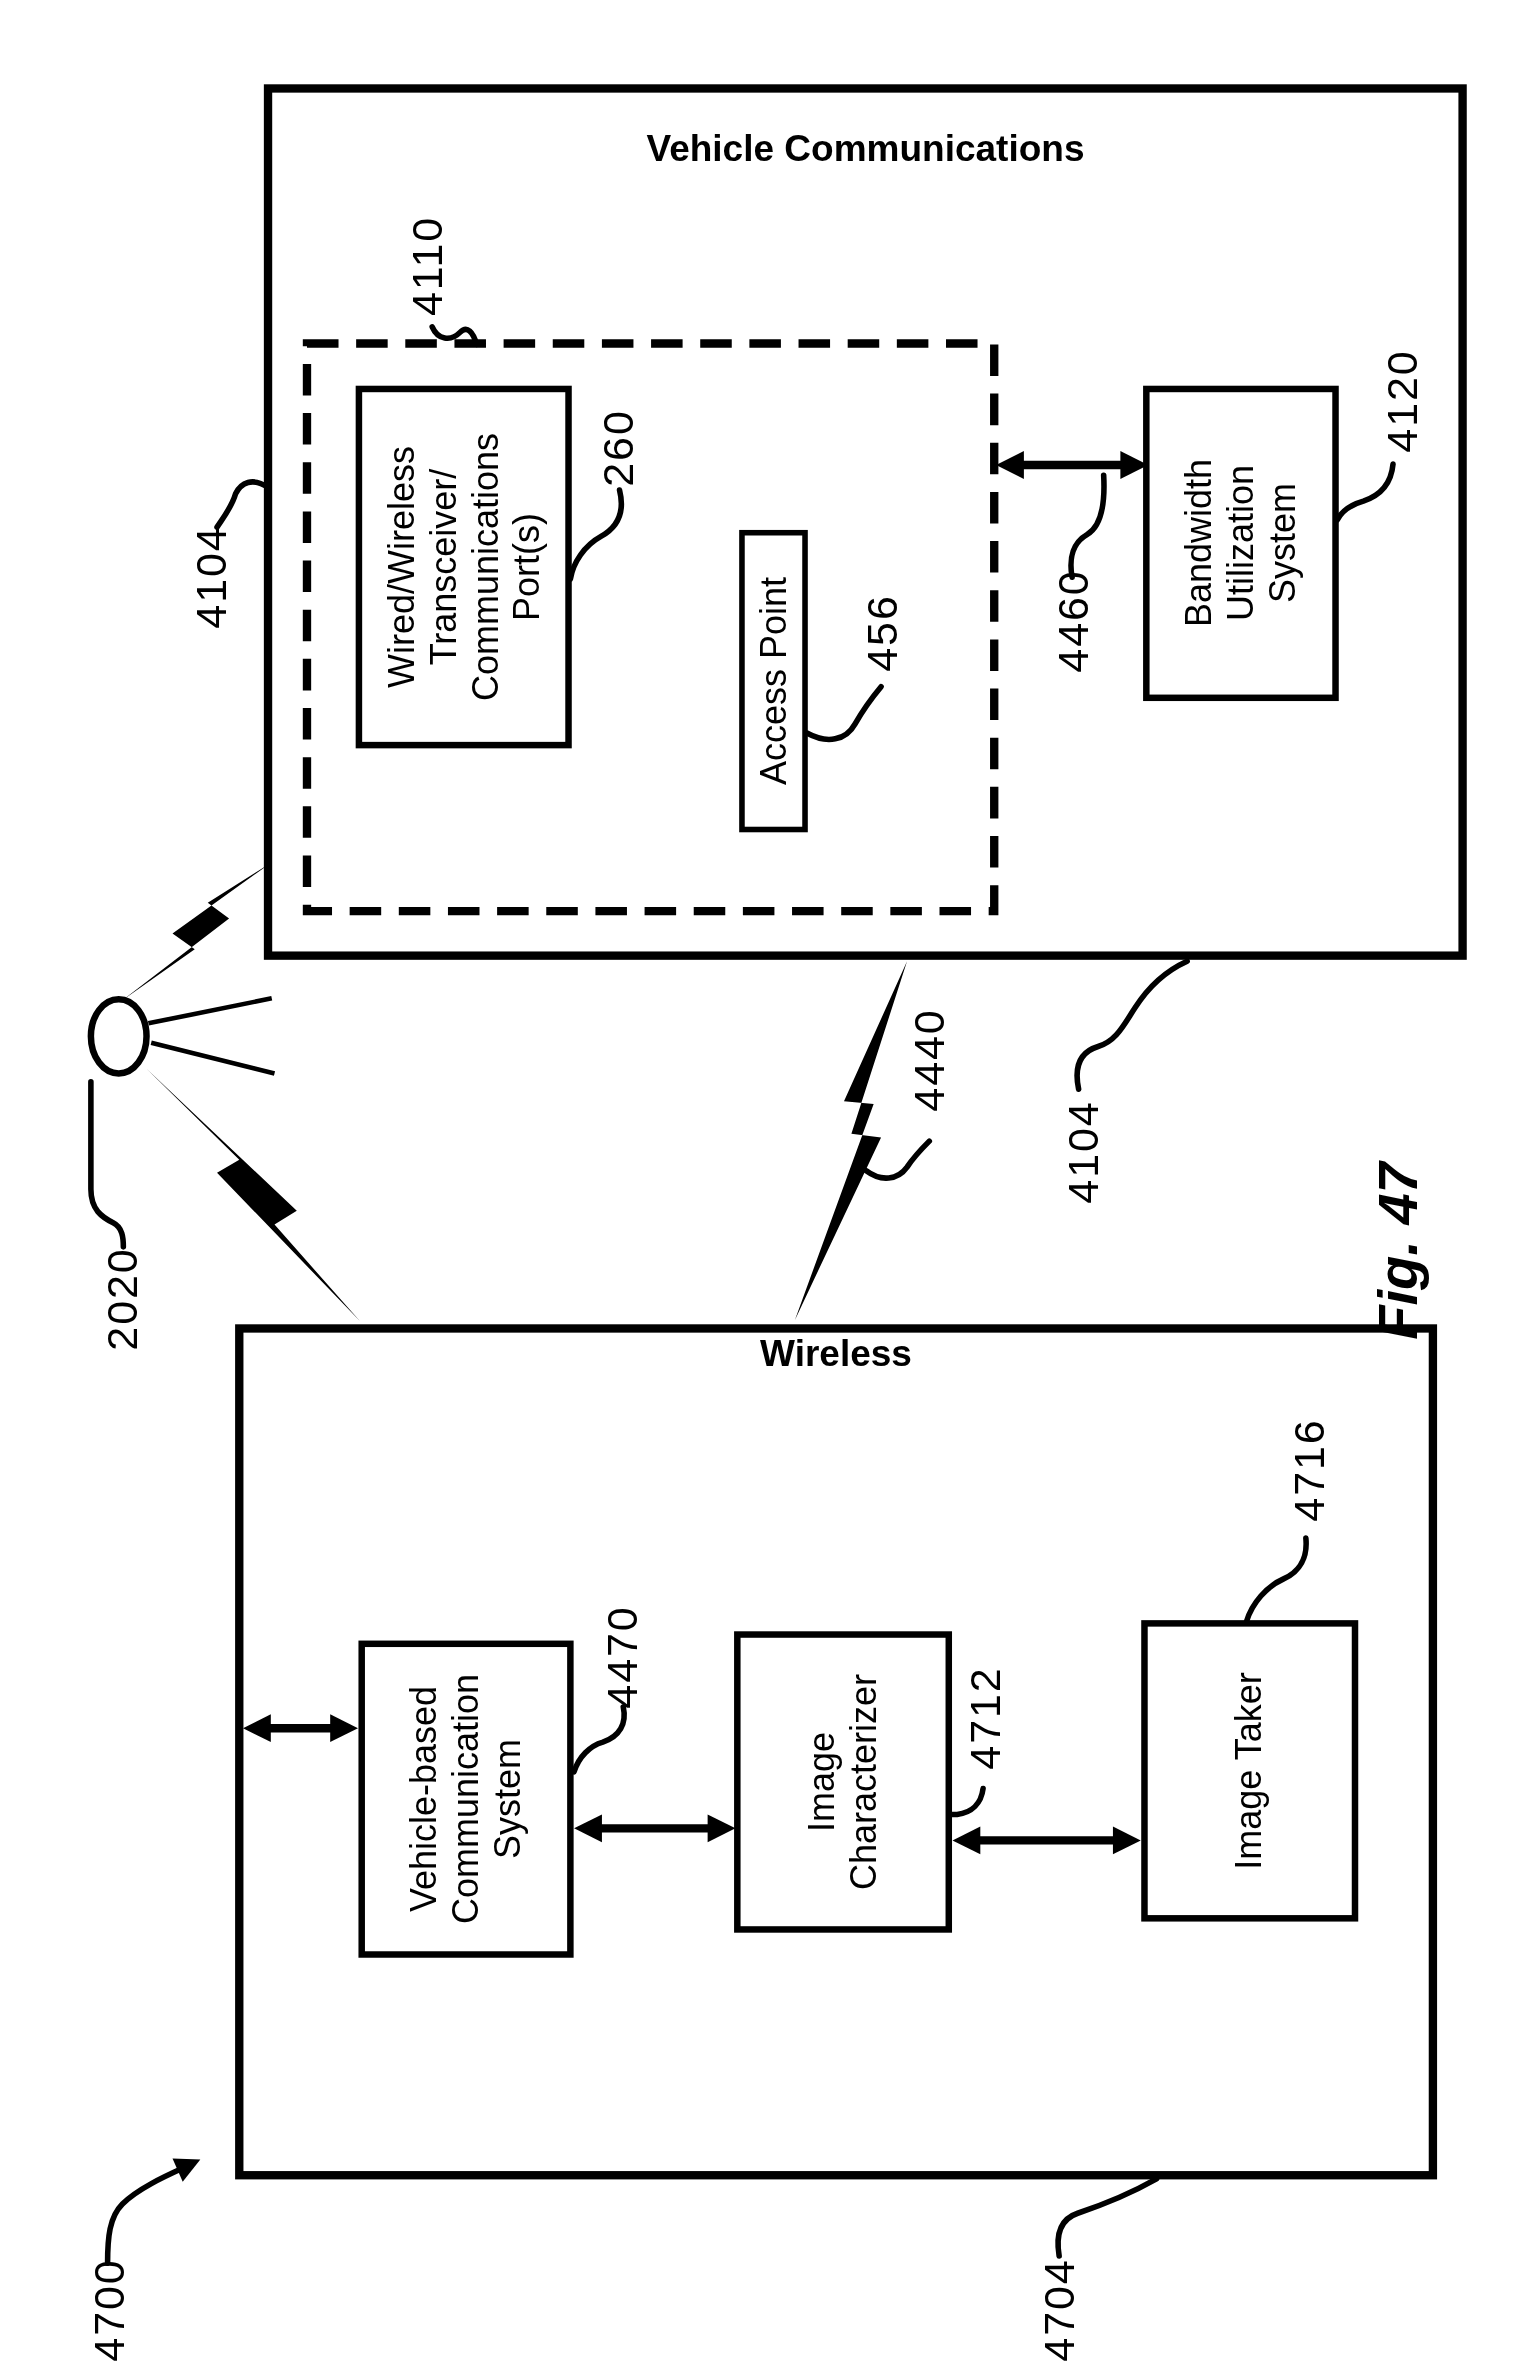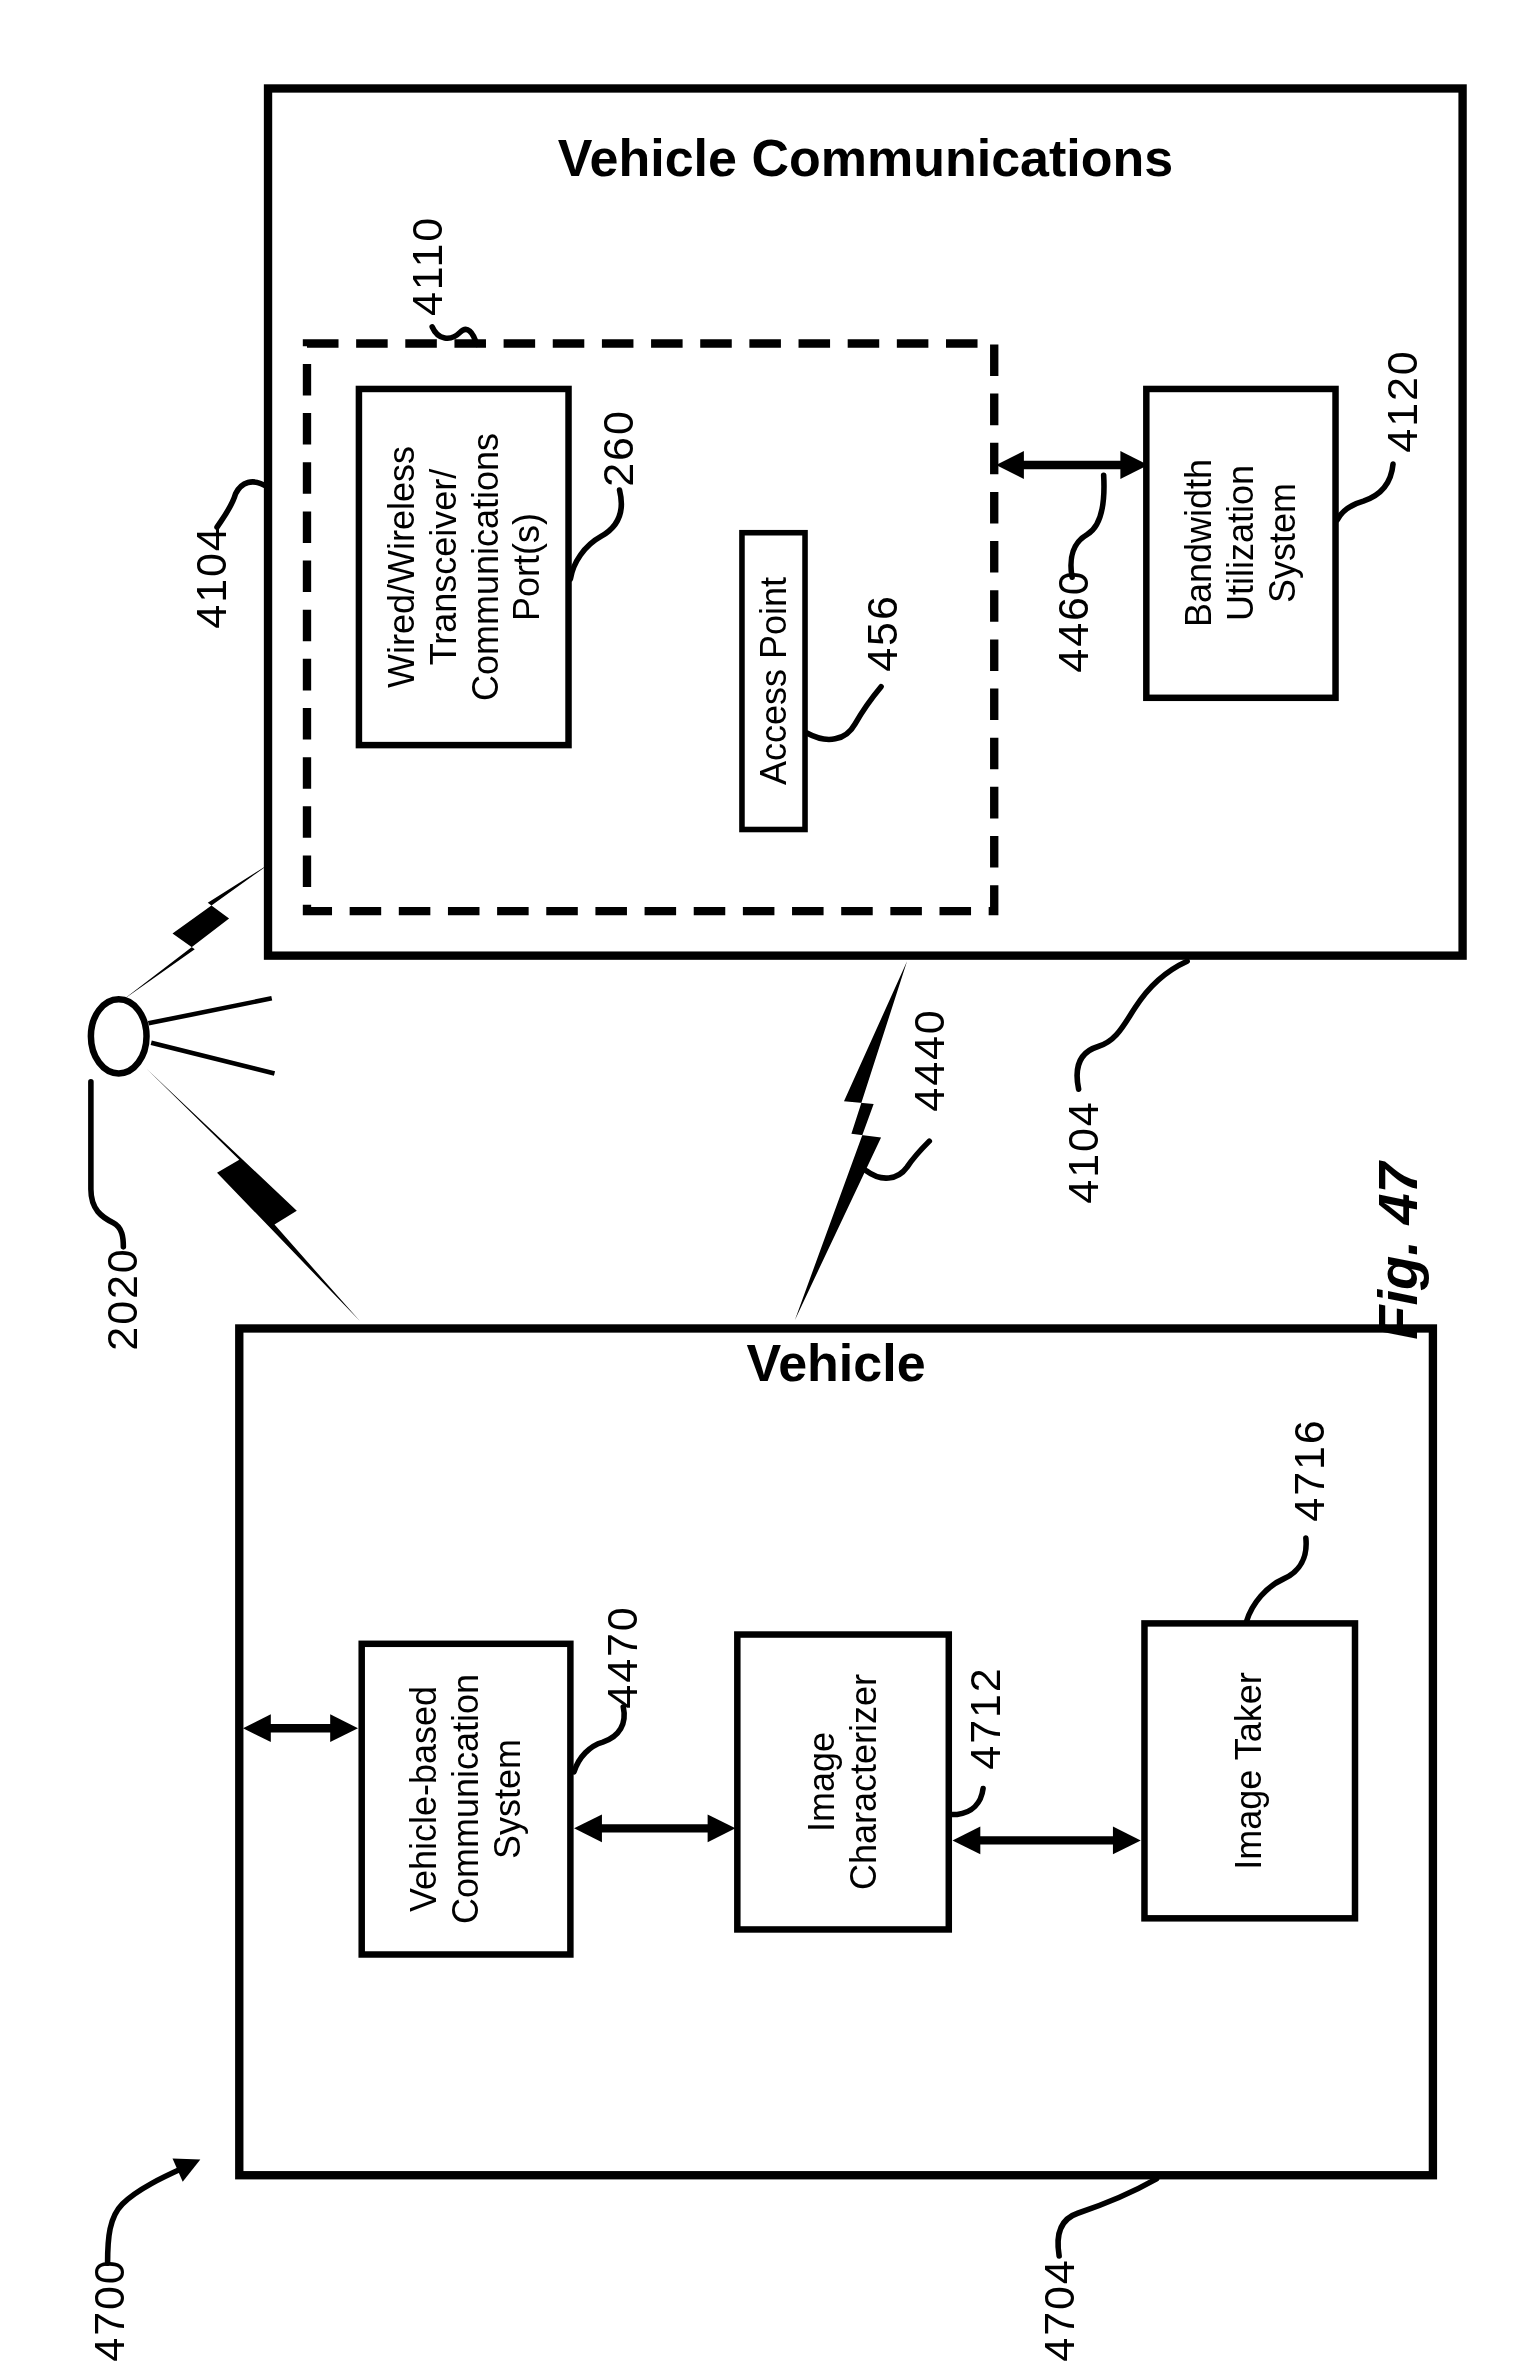--- a/index.html
+++ b/index.html
@@ -26,21 +26,21 @@
     transform:translate(-50%,-50%) rotate(-90deg);
     font-size:43px;
     letter-spacing:1.9px;
     white-space:nowrap;
     color:#000;
   }
   .title{
     position:absolute;
     text-align:center;
     font-weight:bold;
-    font-size:52px;
+    font-size:37px;
     color:#000;
   }
   .figcap{
     position:absolute;
     transform:translate(-50%,-50%) rotate(-90deg);
     font-size:56px;
     font-weight:bold;
     font-style:italic;
     white-space:nowrap;
     color:#000;
@@ -111,21 +111,21 @@
     <path fill="none" stroke="#000" stroke-width="6" stroke-linecap="round" d="M1060,1928 C1058,1944 1048,1954 1032,1956 L1025,1956"></path>
     <path fill="none" stroke="#000" stroke-width="6" stroke-linecap="round" d="M1408,1658 C1410,1678 1402,1694 1384,1702 C1366,1710 1350,1728 1344,1748"></path>
     <path fill="none" stroke="#000" stroke-width="6" stroke-linecap="round" d="M1142,2432 C1138,2408 1144,2392 1162,2386 C1192,2376 1224,2362 1247,2349"></path>
     <g>
       <path fill="none" stroke="#000" stroke-width="6" stroke-linecap="round" d="M116,2440 C116,2412 118,2390 132,2376 C148,2360 176,2347 198,2337"></path>
       <polygon points="216,2328 197,2352 186,2327" fill="#000"></polygon>
     </g>
   </svg>
 
   <div class="title" style="left:268px;top:128px;width:1195px;">Vehicle Communications</div>
-  <div class="title" style="left:239px;top:1333px;width:1194px;">Vehicle</div>
+  <div class="title" style="left:239px;top:1333px;width:1194px;">Wireless</div>
 
   <div class="boxtext" style="left:464px;top:567px;">
       <div>Wired/Wireless</div>
       <div>Transceiver/</div>
       <div>Communications</div>
       <div>Port(s)</div>
     </div>
   <div class="boxtext" style="left:774px;top:681px;">
       <div>Access Point</div>
     </div>

